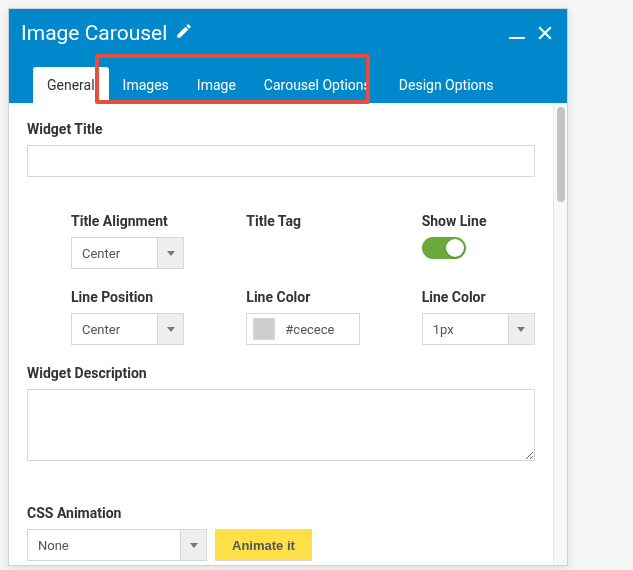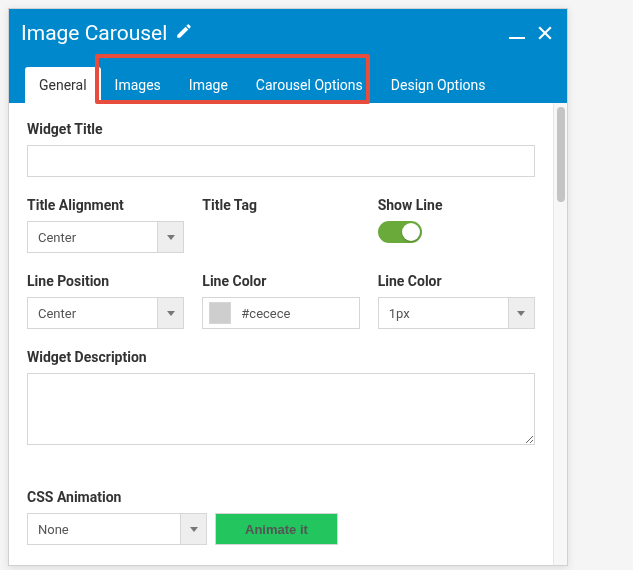--- a/index.html
+++ b/index.html
@@ -29,21 +29,21 @@
     align-items: center;
     gap: 8px;
   }
   .titlebar-spacer { flex: 1; }
   .titlebar-controls { display: flex; align-items: center; gap: 10px; }
   .titlebar-controls span { cursor: pointer; display:flex; align-items:center; }
   .tabbar {
     background: #0088cc;
     display: flex;
     align-items: flex-start;
-    padding: 10px 8px 0 16px;
+    padding: 10px 8px 0 24px;
     position: relative;
   }
   .tab {
     padding: 10px 14px;
     color: #fff;
     font-size: 14px;
     cursor: pointer;
     border-top-left-radius: 3px;
     border-top-right-radius: 3px;
   }
@@ -74,30 +74,30 @@
   }
   .scrollbar-thumb {
     position: absolute;
     top: 4px;
     left: 3px;
     width: 8px;
     height: 95px;
     background: #c4c4c4;
     border-radius: 4px;
   }
-  .field { margin-bottom: 20px; }
+  .field { margin-bottom: 36px; }
   .label {
     font-size: 14px;
     font-weight: 700;
     color: #333;
     margin-bottom: 8px;
     display: block;
   }
   .row { display: flex; gap: 18px; }
-  .row .col { flex: 1; }
+  .row .col { flex: 1; margin-left: 44px; }
   .text-input {
     width: 100%;
     height: 32px;
     border: 1px solid #d6d6d6;
     padding: 0 8px;
     font-size: 13px;
     color: #555;
     background: #fff;
   }
   .textarea {
@@ -170,22 +170,22 @@
     position: absolute;
     width: 18px; height: 18px;
     background: #fff;
     border-radius: 50%;
     top: 2px;
     right: 2px;
     box-shadow: 0 1px 2px rgba(0,0,0,0.25);
   }
   .btn {
     height: 32px;
-    padding: 0 29px;
-    background: #22c55e;
+    padding: 0 16px;
+    background: #fde047;
     border: 1px solid #d6d6d6;
     font-size: 13px;
     font-weight: 600;
     color: #555;
     cursor: pointer;
   }
   .anim-row { display: flex; align-items: flex-end; gap: 8px; }
   .anim-row .select { width: 180px; }
   .edit-icon svg { width: 18px; height: 18px; fill: #fff; }
   .min-icon { width:16px; height:2px; background:#fff; margin-top:10px;}

